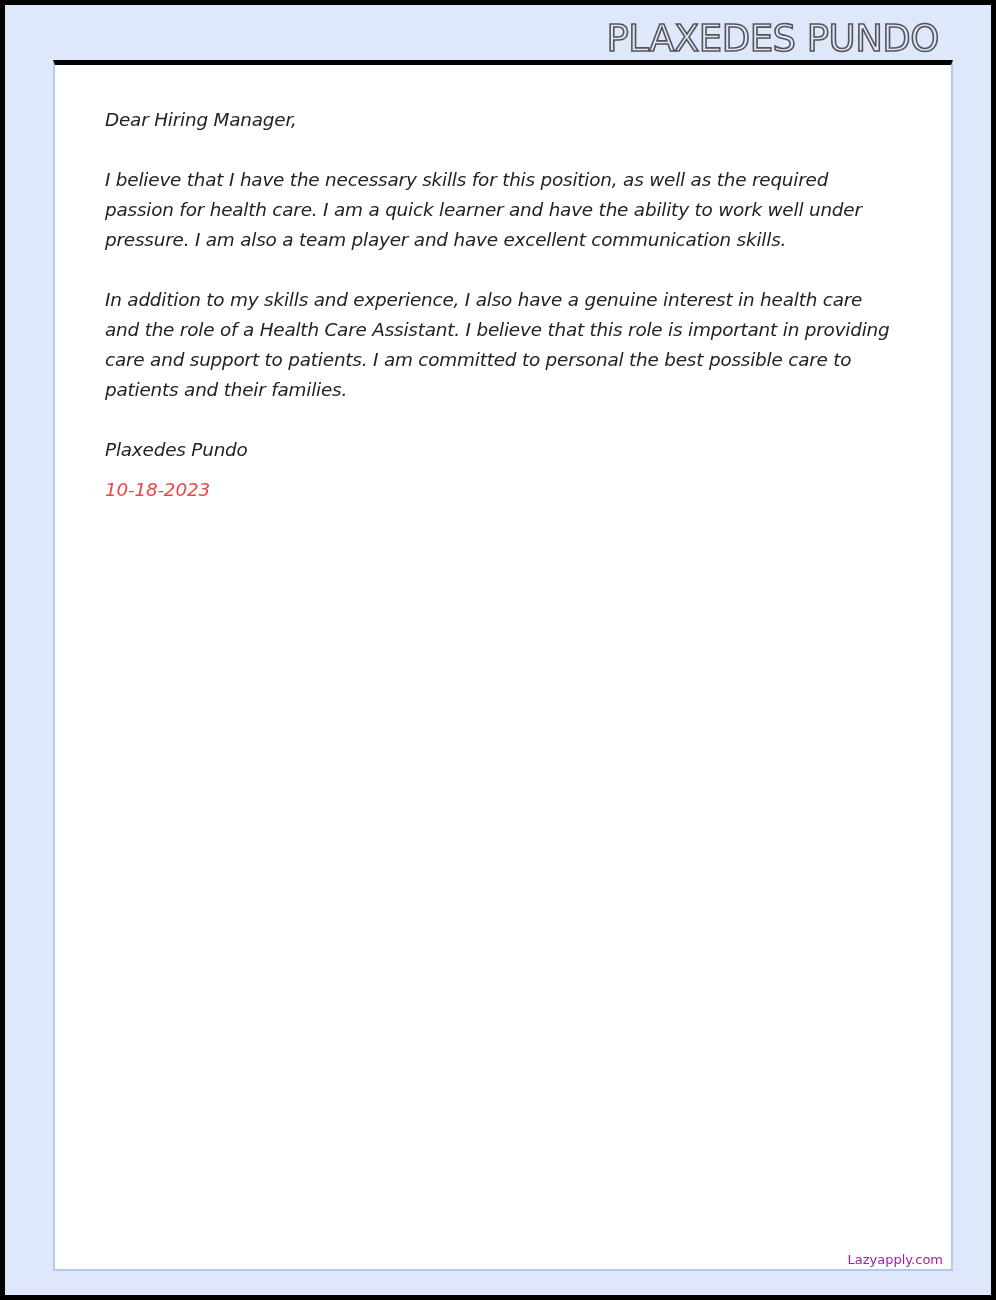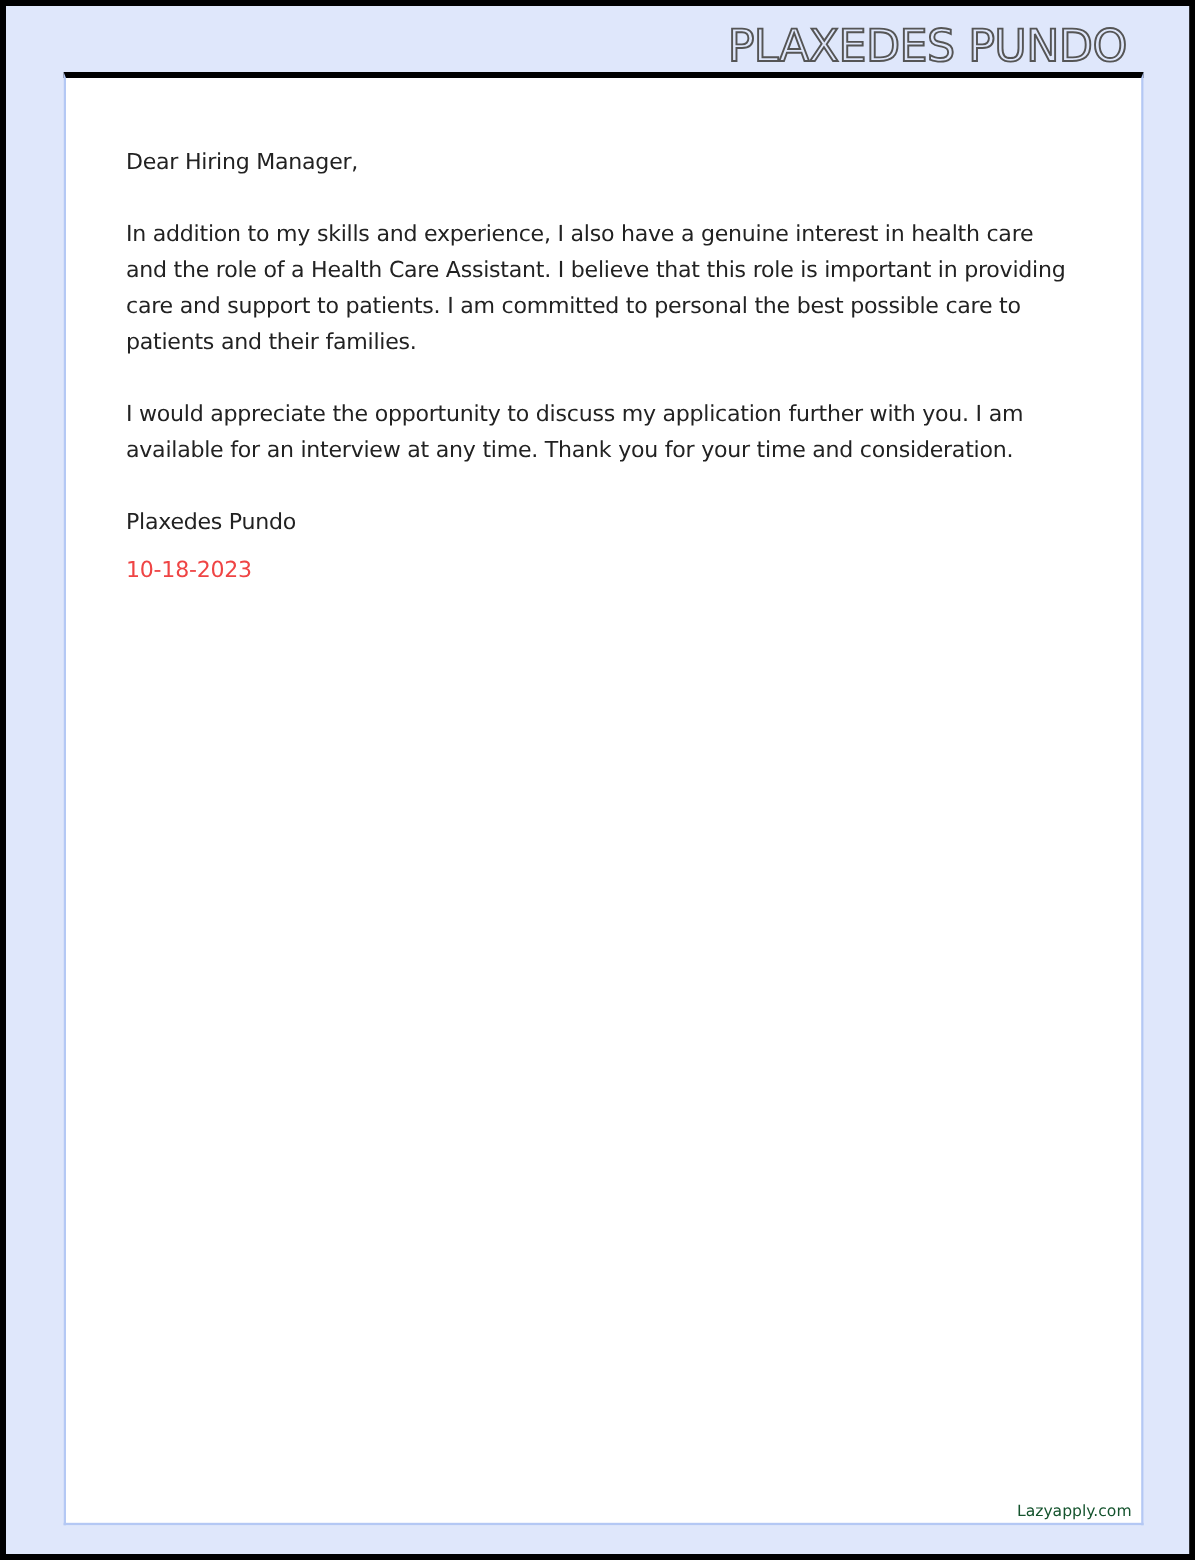--- a/index.html
+++ b/index.html
@@ -22,40 +22,41 @@
   }
   .page {
     position: absolute; left: 48px; top: 55px; width: 896px; height: 1204px;
     background: #fff;
     border-top: 5px solid #000;
     border-left: 2px solid #b4c8f4;
     border-right: 2px solid #b4c8f4;
     border-bottom: 2px solid #b4c8f4;
   }
   .content {
-    position: absolute; left: 50px; top: 56px; width: 795px;
+    position: absolute; left: 50px; top: 40px; width: 795px;
     font-size: 18.4px; line-height: 30px; color: #222;
     letter-spacing: -0.2px;
+    font-style: italic;
   }
   .content p { margin: 0 0 30px 0; }
   .sig { margin-bottom: 10px !important; }
   .date { color: #ef4444; margin: 0 !important; }
   .footer {
     position: absolute; right: 8px; bottom: 2px;
-    font-size: 13px; color: #14532d;
+    font-size: 13px; color: #a21caf;
   }
 </style>
 </head>
 <body>
 
 <div class="frame">
   <div class="name-header">PLAXEDES PUNDO</div>
   <div class="page">
     <div class="content">
       <p>Dear Hiring Manager,</p>
+      <p>I believe that I have the necessary skills for this position, as well as the required passion for health care. I am a quick learner and have the ability to work well under pressure. I am also a team player and have excellent communication skills.</p>
       <p>In addition to my skills and experience, I also have a genuine interest in health care and the role of a Health Care Assistant. I believe that this role is important in providing care and support to patients. I am committed to personal the best possible care to patients and their families.</p>
-      <p>I would appreciate the opportunity to discuss my application further with you. I am available for an interview at any time. Thank you for your time and consideration.</p>
       <p class="sig">Plaxedes Pundo</p>
       <p class="date">10-18-2023</p>
     </div>
     <div class="footer">Lazyapply.com</div>
   </div>
 </div>
 
 </body></html>

